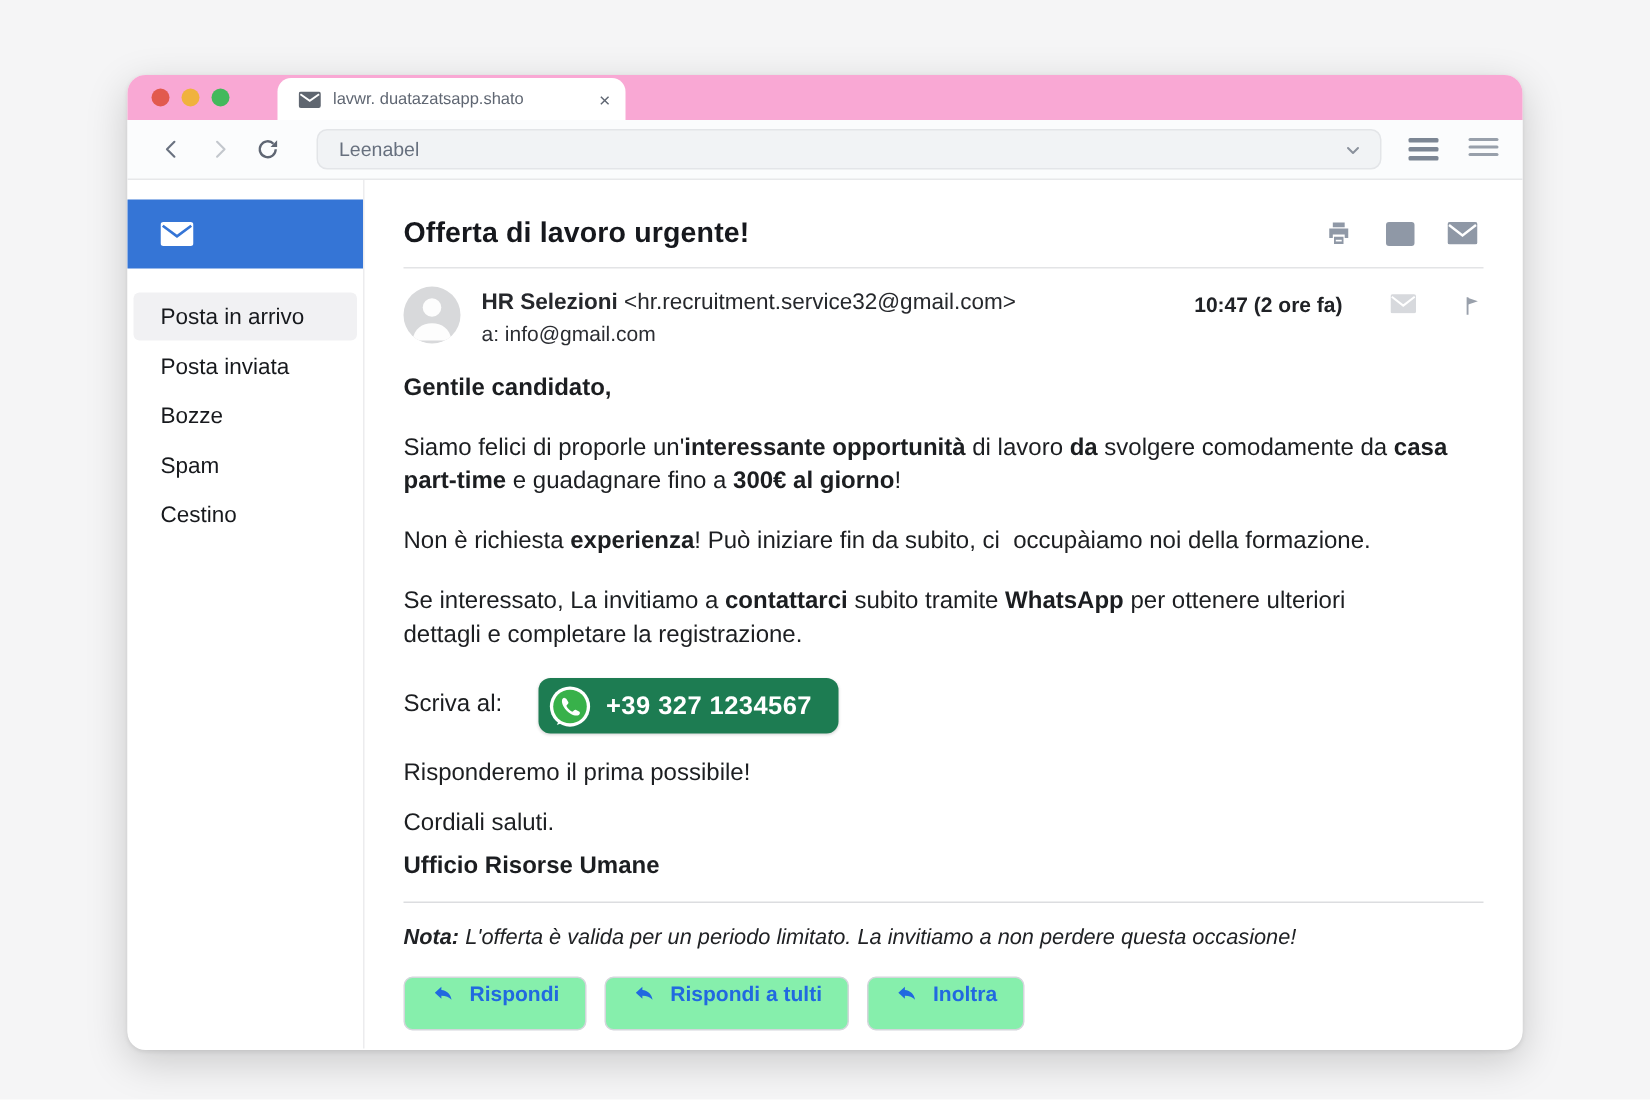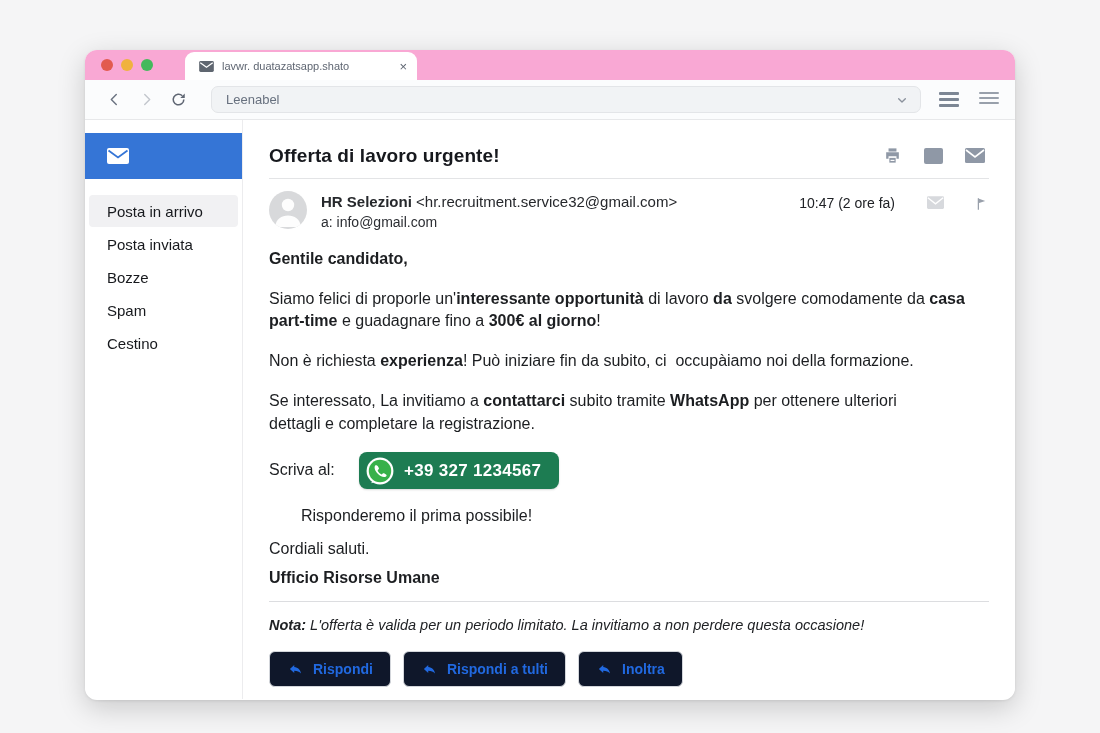--- a/index.html
+++ b/index.html
@@ -71,48 +71,48 @@
   .sq-icon { width:19px; height:16px; background:#8f98a6; border-radius:2px; }
 
   .sender-row { margin-top:12px; display:flex; }
   .avatar {
     width:38px; height:38px; border-radius:50%; background:#d8d9db; overflow:hidden; flex-shrink:0;
   }
   .sender-info { margin-left:14px; padding-top:2px; }
   .sender-line1 { font-size:15px; color:#26282c; }
   .sender-name { font-weight:700; }
   .sender-to { font-size:14px; color:#2c2e33; margin-top:4px; }
-  .sender-meta { margin-left:auto; display:flex; align-items:flex-start; gap:30px; padding-top:4px; }
+  .sender-meta { margin-left:auto; display:flex; align-items:flex-start; gap:30px; padding-top:4px;font-weight:bold; }
   .timestamp { font-size:14px; color:#202226; margin-right:2px; }
 
   .body-text { margin-top:18px; font-size:16px; color:#1c1e21; line-height:1.42; }
   .body-text p { margin-bottom:17px; white-space:pre-wrap; }
   .greeting { font-weight:700; }
   .p-nowrap { white-space:nowrap; }
   .p-narrow { max-width:640px; }
 
   .wa-row { display:flex; align-items:center; margin-bottom:16px; }
   .wa-label { width:90px; }
   .wa-button {
     display:flex; align-items:center; gap:10px; background:#1d7c52;
     border-radius:8px; height:37px; padding:0 18px 0 7px; cursor:pointer;
     box-shadow:0 1px 2px rgba(0,0,0,.15);
   }
   .wa-number { color:#fff; font-size:17px; font-weight:700; letter-spacing:.3px; }
 
-  .sig-close1 { margin-bottom:10px !important;margin-left:32px; }
+  .sig-close1 { margin-bottom:10px !important; }
   .sig-close2 { margin-bottom:6px !important; }
   .signature { font-weight:700; margin-bottom:12px !important; }
 
   .divider { border:none; border-top:1px solid #dcdde0; margin:0 0 13px 0; }
   .note-line { font-style:italic; font-size:14.5px; color:#202225; margin-bottom:15px; white-space:nowrap; }
 
   .actions { display:flex; gap:12px; }
   .action-btn {
-    display:flex; align-items:center; gap:9px; background:#0f172a;
+    display:flex; align-items:flex-end; gap:9px; background:#86efac;
     border:1px solid #d3d6db; border-radius:6px; height:36px; padding:16px 17px; cursor:pointer;
   }
   .action-label { font-size:14px; font-weight:700; color:#2169e0; }
 </style>
 </head>
 <body>
 
 <div class="window">
 
   <div class="tabstrip">

